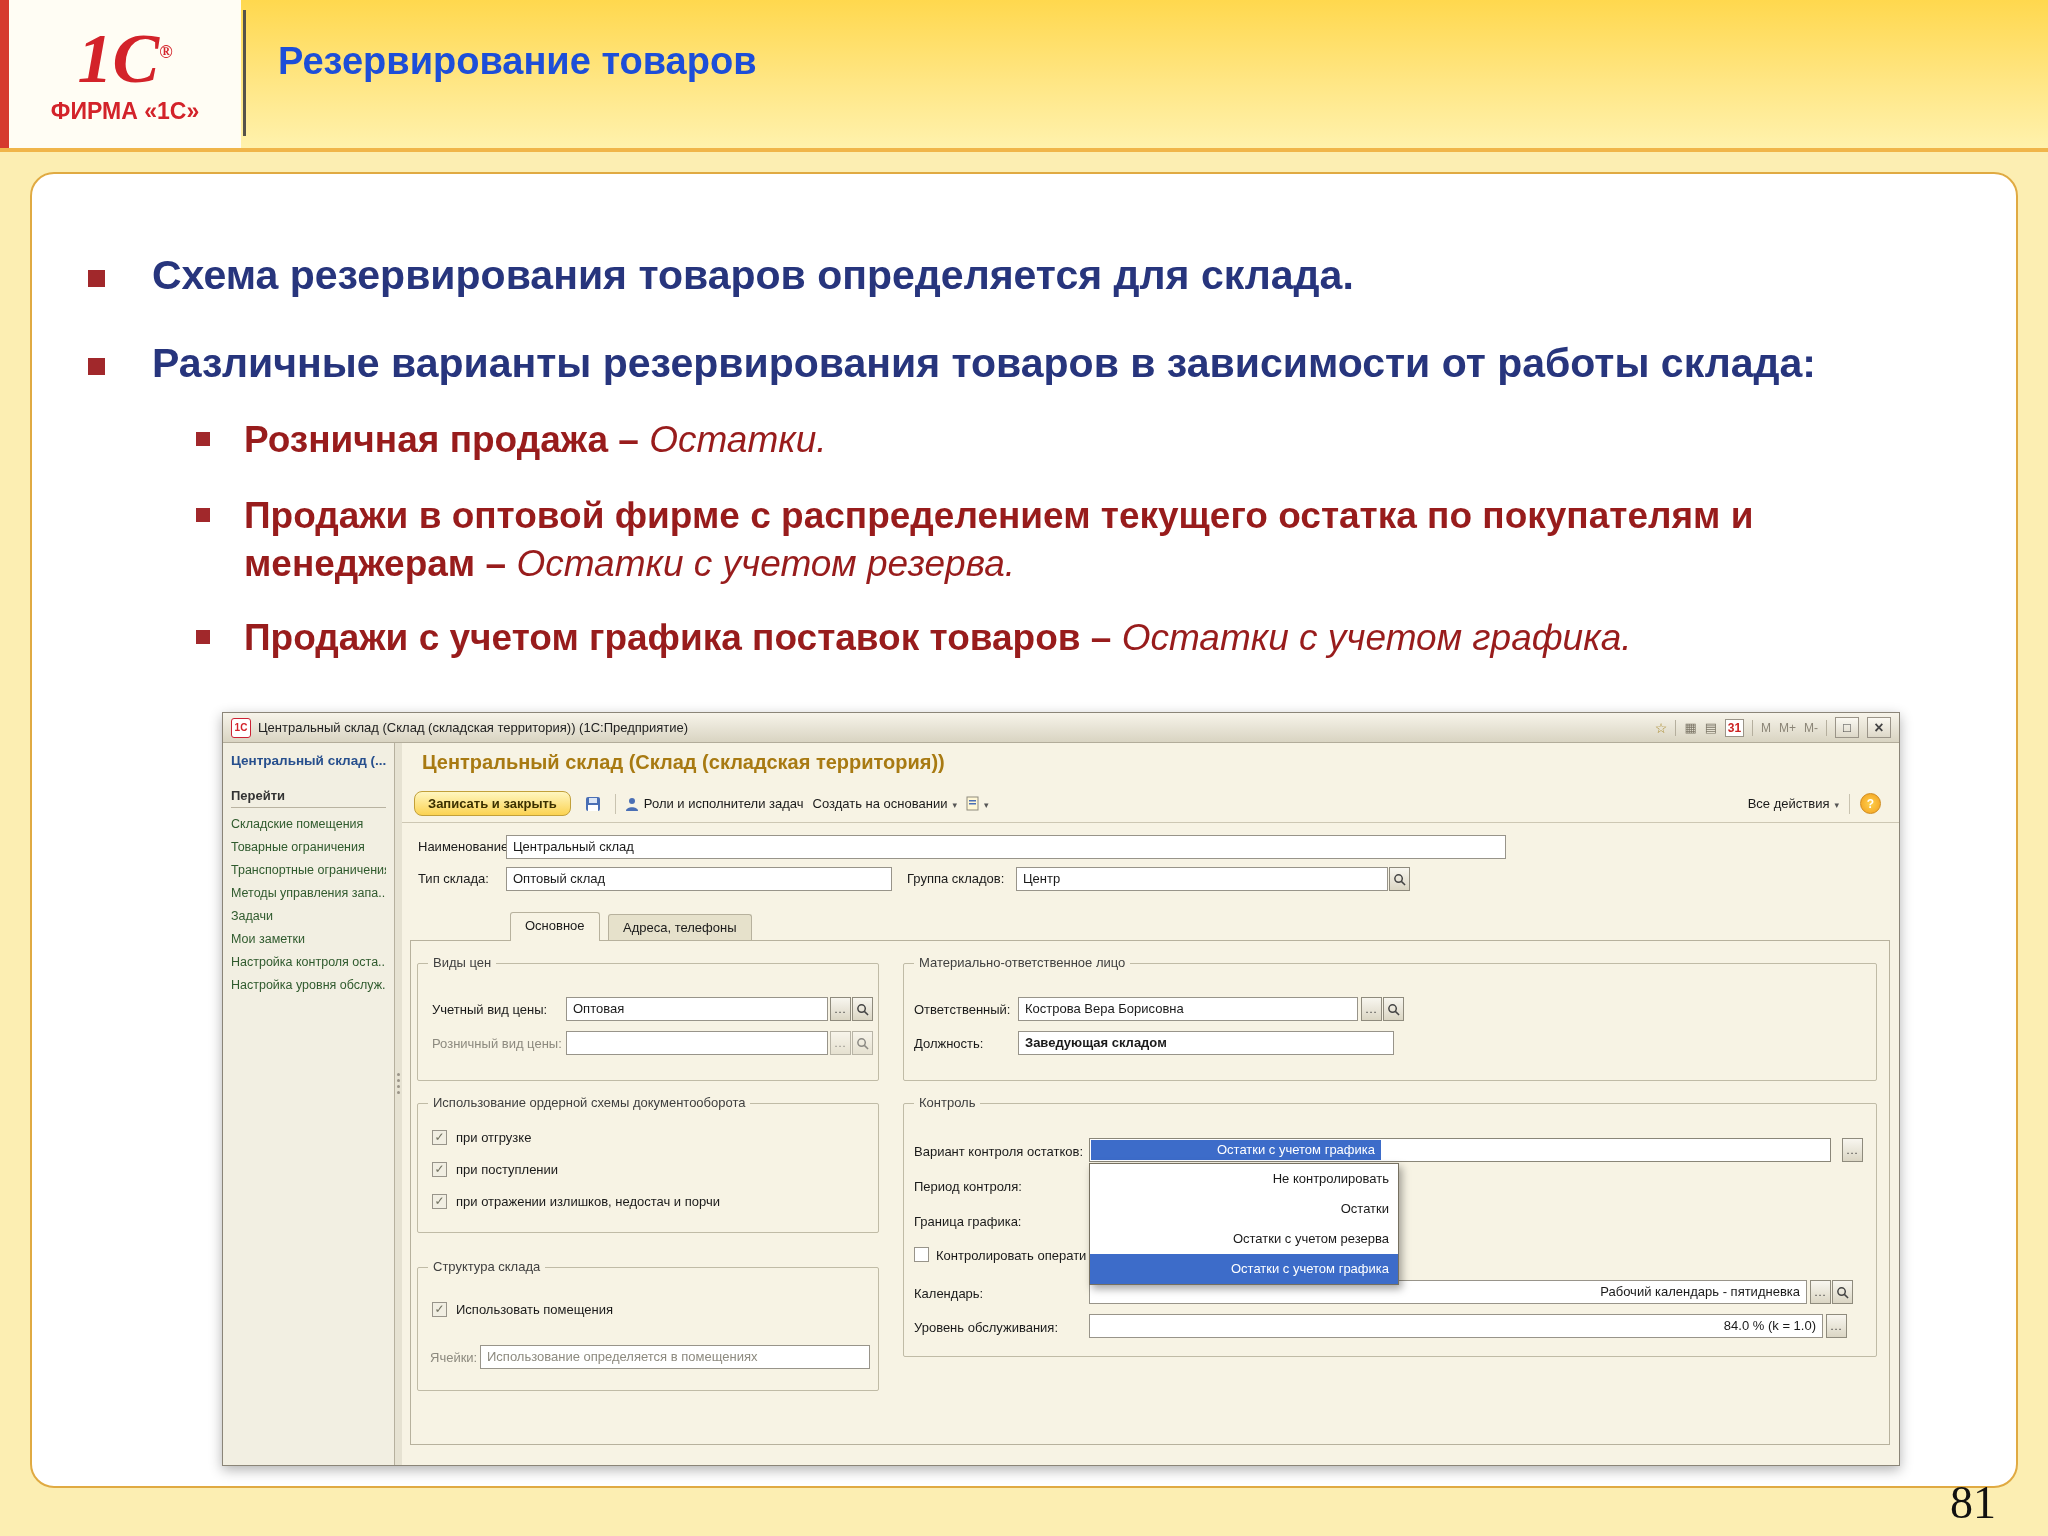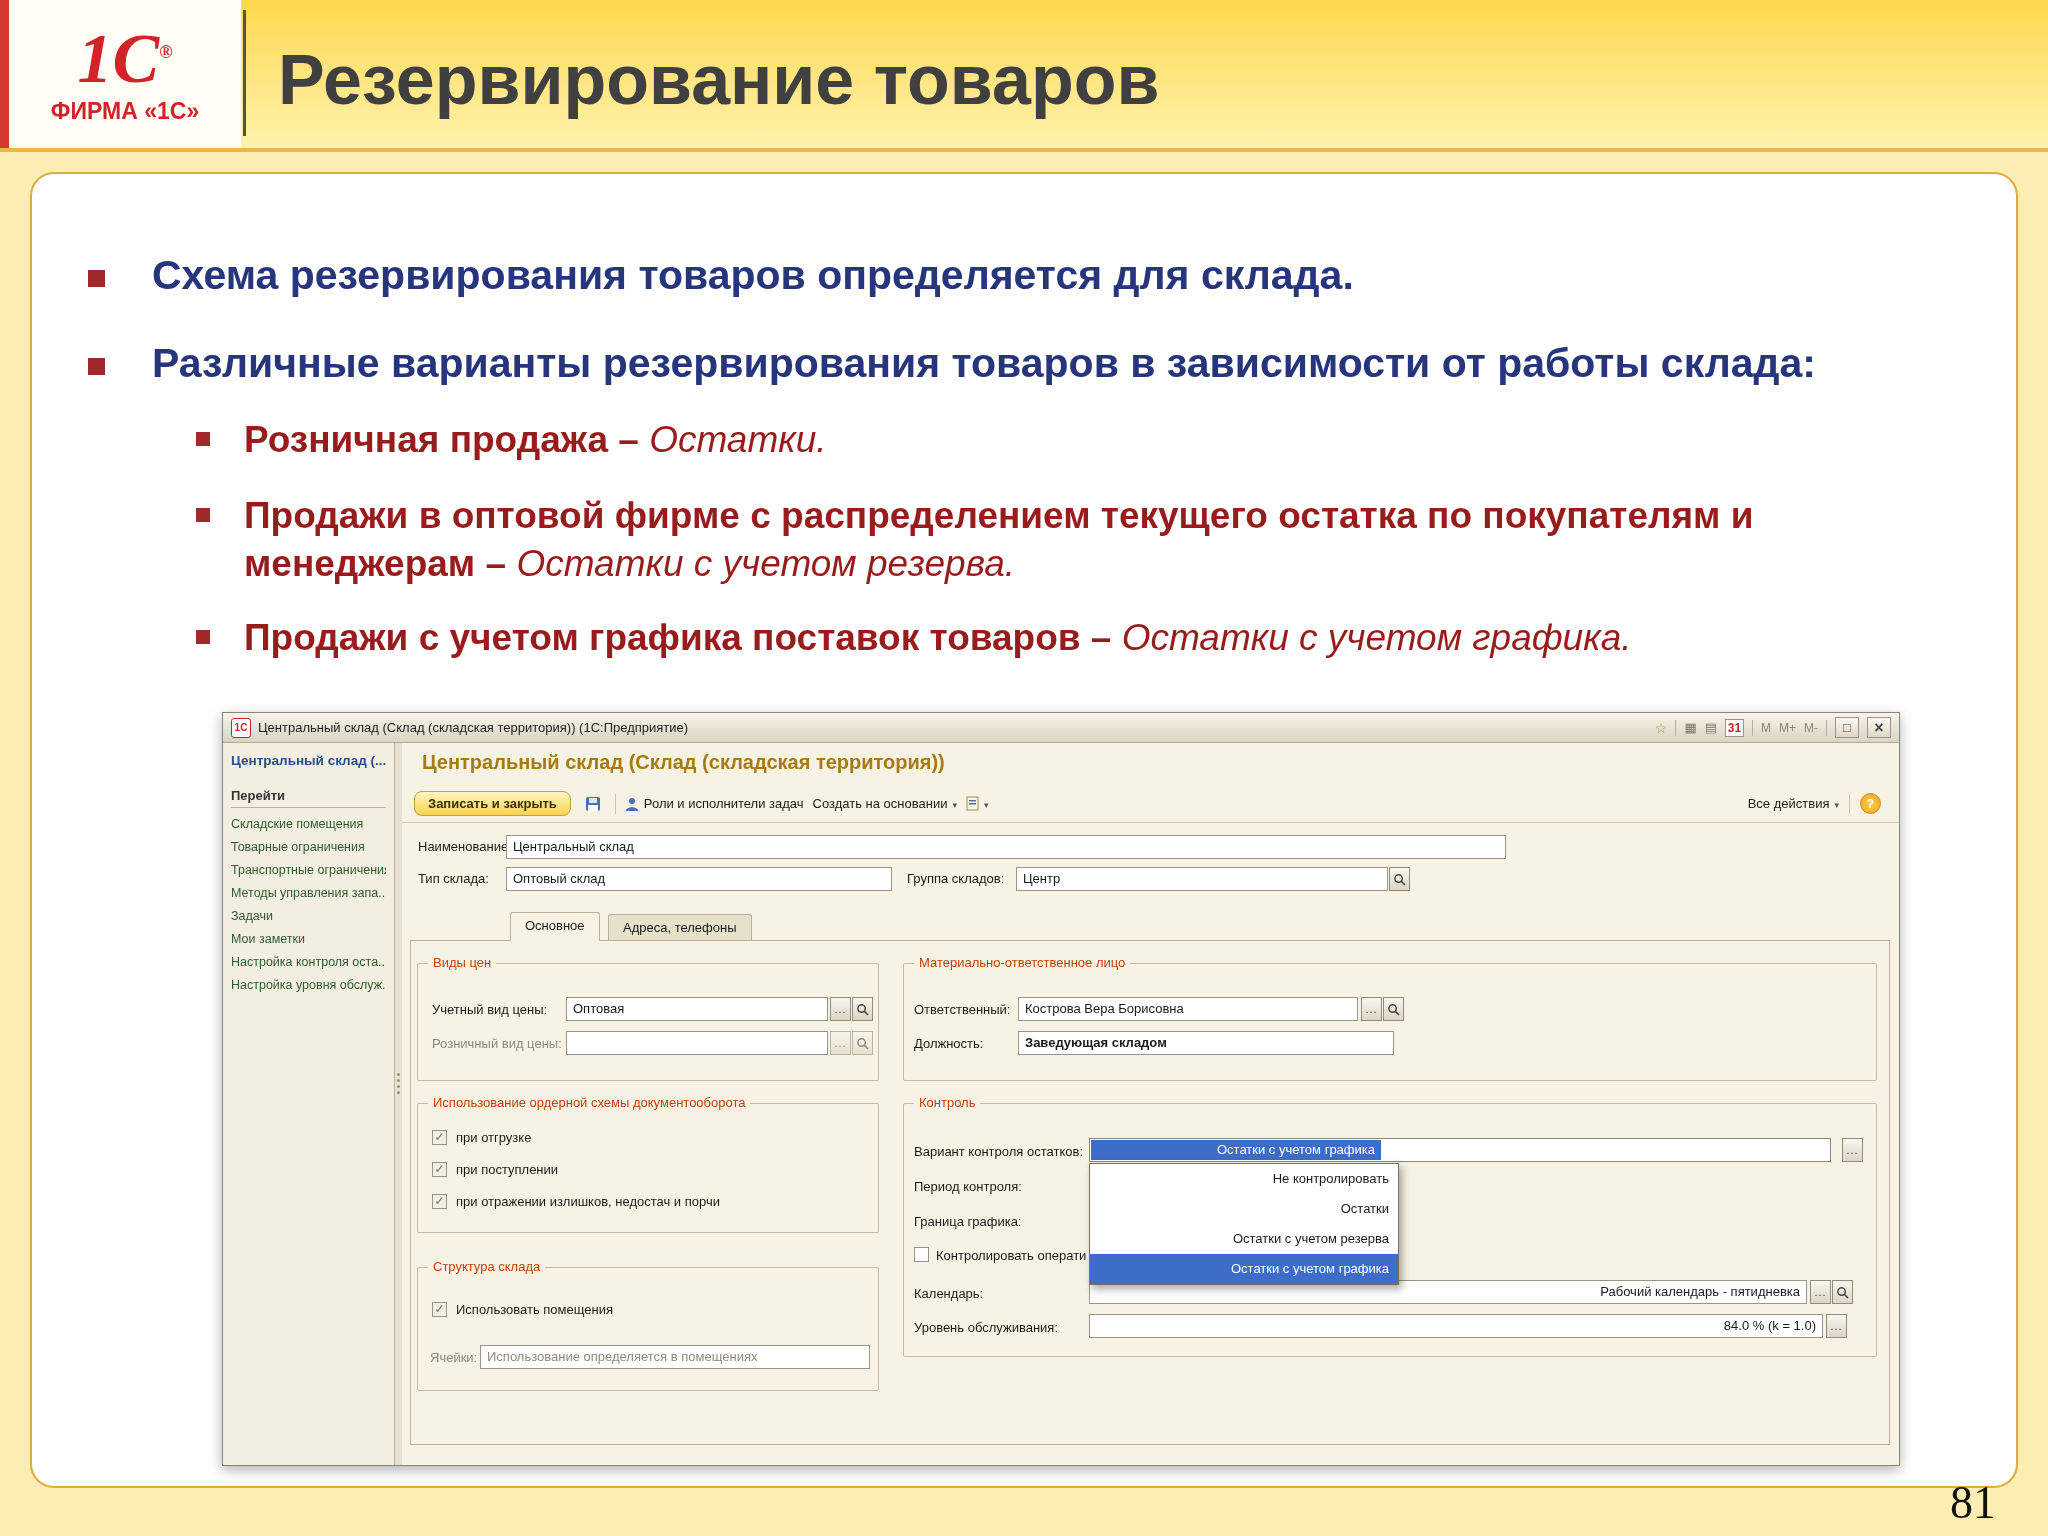--- a/index.html
+++ b/index.html
@@ -11,21 +11,21 @@
        background:linear-gradient(180deg,#ffd84e 0%,#ffe684 55%,#fff2ad 100%);
        border-bottom:4px solid #f0b54a;}
   .hdr-red{position:absolute;left:0;top:0;width:9px;height:148px;background:#d63a2e;}
   .logo{position:absolute;left:9px;top:0;width:232px;height:148px;background:#fffdf4;
         display:flex;flex-direction:column;align-items:center;justify-content:center;}
   .logo-mark{color:#d3232a;font-weight:bold;font-size:70px;line-height:1;
              font-family:"Liberation Serif",serif;font-style:italic;}
   .logo-reg{font-size:18px;vertical-align:super;font-style:normal;}
   .logo-cap{color:#d3232a;font-size:23px;font-weight:bold;margin-top:4px;}
   .vline{position:absolute;left:243px;top:10px;width:3px;height:126px;background:#55524a;}
-  .slide-title{position:absolute;left:278px;top:40px;font-size:70px;font-weight:bold;color:#404040;}
+  .slide-title{position:absolute;left:278px;top:40px;font-size:38px;font-weight:bold;color:#1d4ed8;}
 
   
   .panel{position:absolute;left:30px;top:172px;width:1984px;height:1312px;background:#ffffff;
          border:2px solid #e0aa42;border-radius:24px;}
   .mark1{position:absolute;width:17px;height:17px;background:#a1282b;}
   .mark2{position:absolute;width:14px;height:14px;background:#a1282b;}
   .b-l1{position:absolute;left:152px;width:1800px;font-size:41px;font-weight:bold;color:#27357d;}
   .b-l2{position:absolute;left:244px;width:1510px;font-size:37px;font-weight:bold;color:#981c1c;line-height:1.3;}
   .b-l2 em{font-style:italic;font-weight:normal;}
   .pagenum{position:absolute;right:52px;top:1476px;font-family:"Liberation Serif",serif;
@@ -89,21 +89,21 @@
 
   .tab{position:absolute;box-sizing:border-box;border:1px solid #b7b19d;border-bottom:none;
        padding:5px 14px;font-size:13px;border-radius:3px 3px 0 0;cursor:pointer;white-space:nowrap;}
   .tab.on{top:169px;height:29px;background:#f7f3e4;z-index:2;}
   .tab.off{top:171px;height:26px;background:#e6e1cb;}
 
   .formpanel{position:absolute;left:8px;top:197px;width:1480px;height:505px;
              border:1px solid #b7b19d;background:#f7f3e4;box-sizing:border-box;}
   .grp{position:absolute;border:1px solid #c0bba6;border-radius:2px;}
   .leg{position:absolute;top:-9px;left:10px;background:#f7f3e4;padding:0 5px;
-       color:#c2410c;font-size:13px;white-space:nowrap;}
+       color:#404040;font-size:13px;white-space:nowrap;}
   .chk{position:absolute;width:15px;height:15px;border:1px solid #98948a;box-sizing:border-box;
        background:#f1eee2;font-size:12px;line-height:12px;text-align:center;color:#70705f;cursor:pointer;}
   .chk.un{background:#fff;}
   .chk.checked::after{content:"✓";}
   .chklab{position:absolute;font-size:13px;white-space:nowrap;}
 
   .combo{position:absolute;height:24px;background:#fff;border:1px solid #8a8678;box-sizing:border-box;}
   .combo-sel{position:absolute;left:1px;top:1px;bottom:1px;width:278px;background:#3d6cc9;color:#fff;
              font-size:13px;line-height:20px;padding:0 6px;white-space:nowrap;overflow:hidden;}
   .dd{position:absolute;background:#fff;border:1px solid #767060;box-shadow:3px 4px 8px rgba(0,0,0,.35);z-index:10;}

